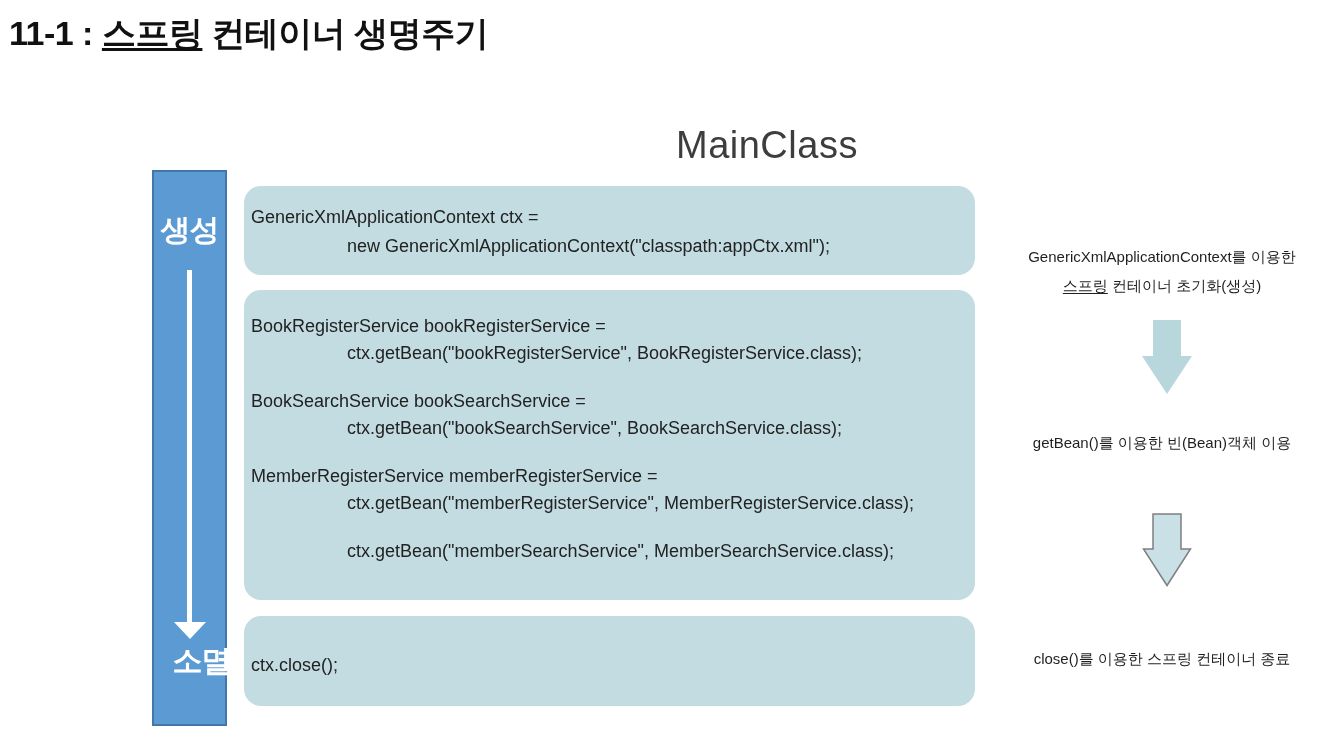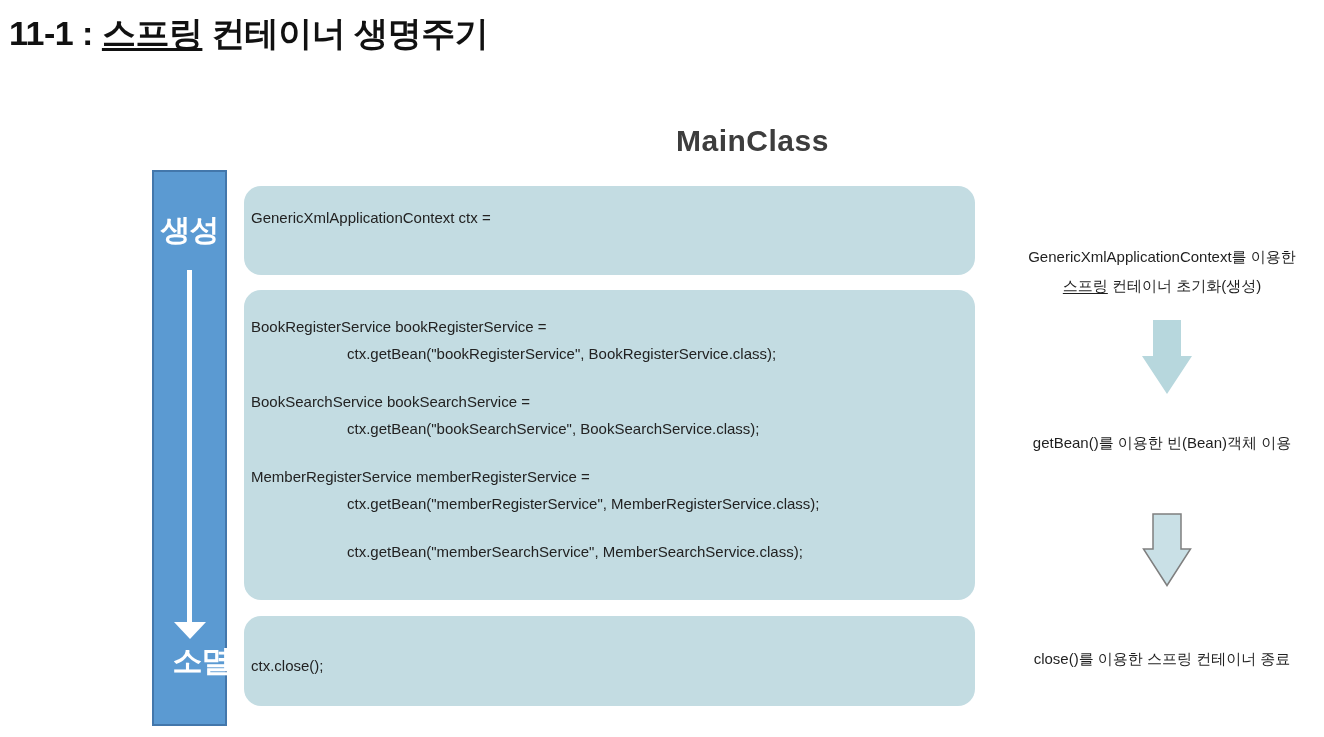--- a/index.html
+++ b/index.html
@@ -12,22 +12,22 @@
   body{
     width:1324px; height:737px; position:relative; overflow:hidden;
     font-family:"Liberation Sans","DejaVu Sans",sans-serif; color:var(--text);
   }
   .page-title{
     position:absolute; left:9px; top:11px;
     font-size:34px; font-weight:700; color:#111; letter-spacing:-0.5px;
   }
   .page-title .u{text-decoration:underline; text-underline-offset:3px;}
   .main-heading{
-    position:absolute; left:676px; top:124px; width:180px; text-align:left;
-    font-size:30px; font-weight:700; color:#3d3d3d; letter-spacing:0.5px;
+    position:absolute; left:676px; top:124px; width:180px; text-align:center;
+    font-size:38px; font-weight:400; color:#3d3d3d; letter-spacing:0.5px;
   }
   
   .lifecycle-bar{
     position:absolute; left:152px; top:170px; width:75px; height:556px;
     background:var(--bar_fill); border:2px solid var(--bar_border);
   }
   .bar-label{
     position:absolute; left:0; width:100%; text-align:center;
     color:#ffffff; font-size:30px; font-weight:700; letter-spacing:-1px;
   }
@@ -40,21 +40,21 @@
   .bar-arrow-head{
     position:absolute; left:50%; margin-left:-16px; top:450px;
     width:0; height:0;
     border-left:16px solid transparent; border-right:16px solid transparent;
     border-top:17px solid #ffffff;
   }
   
   .code-box{
     position:absolute; left:244px; width:731px;
     background:var(--box_fill); border-radius:17px;
-    font-size:15px; color:#222; padding-left:7px;
+    font-size:18px; color:#222; padding-left:7px;
   }
   .code-box.create{top:186px; height:89px; padding-top:17px;}
   .code-box.use{top:290px; height:310px; padding-top:23px;}
   .code-box.destroy{top:616px; height:90px; padding-top:35px;}
   .code-line{line-height:29px; white-space:pre;}
   .code-box.use .code-line{line-height:27px;}
   .code-line.indent{padding-left:96px;}
   .code-group{margin-bottom:21px;}
   
   .annotation{
@@ -80,20 +80,21 @@
 
 <div class="lifecycle-bar">
   <div class="bar-label top">생성</div>
   <div class="bar-arrow-shaft"></div>
   <div class="bar-arrow-head"></div>
   <div class="bar-label bottom">소멸</div>
 </div>
 
 <div class="code-box create">
   <div class="code-line">GenericXmlApplicationContext ctx =</div>
+  <div class="code-line indent">new GenericXmlApplicationContext("classpath:appCtx.xml");</div>
 </div>
 
 <div class="code-box use">
   <div class="code-group">
     <div class="code-line">BookRegisterService bookRegisterService =</div>
     <div class="code-line indent">ctx.getBean("bookRegisterService", BookRegisterService.class);</div>
   </div>
   <div class="code-group">
     <div class="code-line">BookSearchService bookSearchService =</div>
     <div class="code-line indent">ctx.getBean("bookSearchService", BookSearchService.class);</div>

